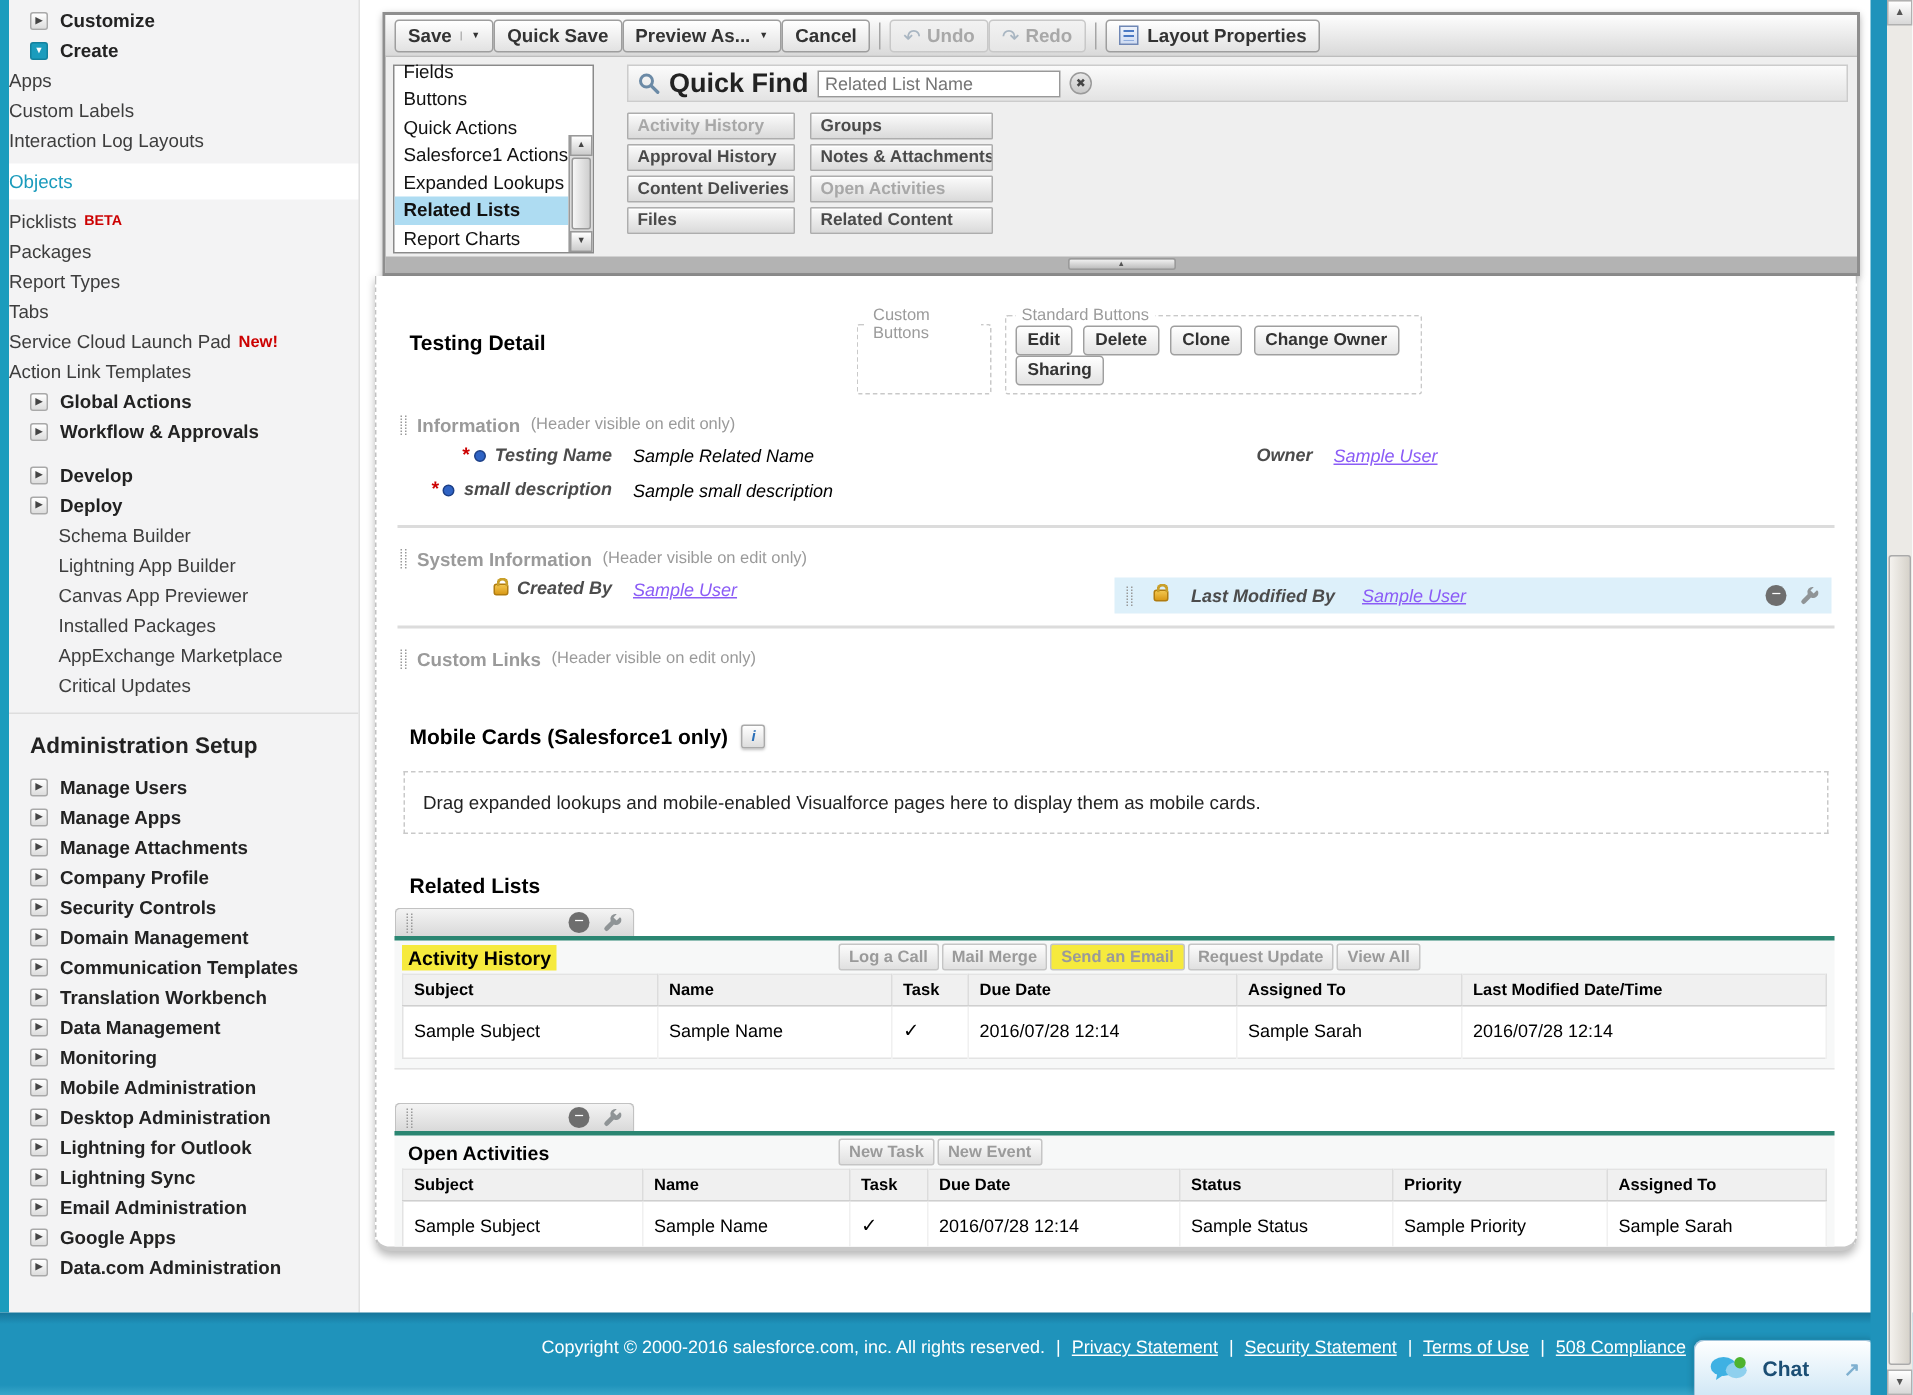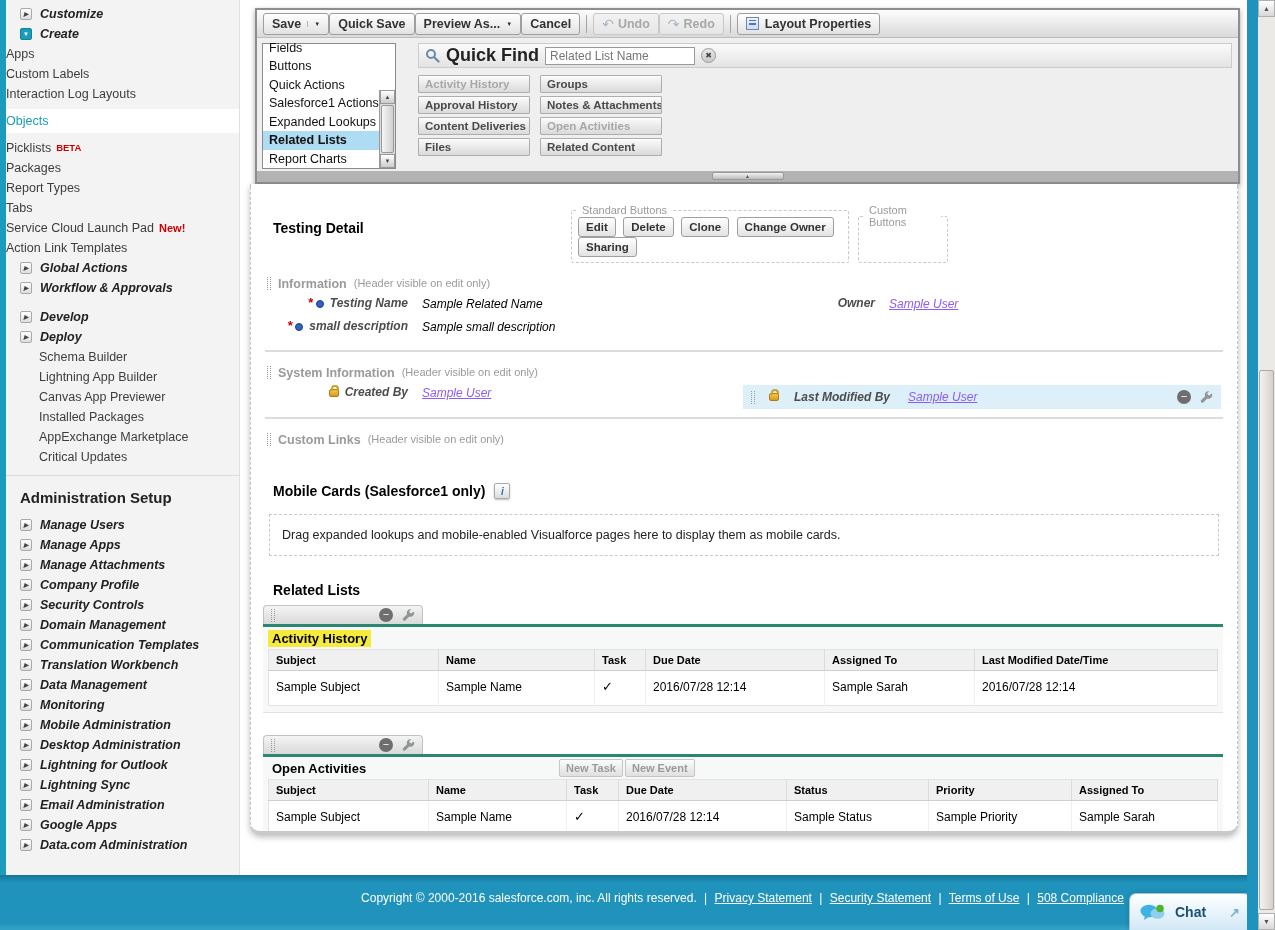--- a/index.html
+++ b/index.html
@@ -6,21 +6,21 @@
   html,body { width:1275px; height:930px; overflow:hidden; background:#fff;
               font-family:"Liberation Sans", sans-serif; }
   .screen { position:relative; width:1275px; height:930px; background:#fff; }
 
   
   .left-accent { position:absolute; left:0; top:0; width:6px; height:875px; background:#1b9cbd; }
   .sidebar { position:absolute; left:6px; top:0; width:234px; height:875px;
              background:#f3f3f4; border-right:1px solid #e0e0e0; padding-top:4px; overflow:hidden; }
   .sb-item { height:20px; line-height:20px; font-size:12.5px; color:#333; white-space:nowrap;
              display:flex; align-items:center; cursor:pointer; }
-  .sb-header { padding-left:14px; font-weight:bold; color:#222;font-style:italic; }
+  .sb-header { padding-left:14px; font-weight:bold; color:#222; }
   .tgl { display:inline-flex; width:12px; height:12px; border:1px solid #a9a9a9; border-radius:2px;
          background:linear-gradient(#fff,#ddd); align-items:center; justify-content:center;
          margin-right:8px; flex:0 0 auto; }
   .tgl .tri { font-size:6px; color:#444; line-height:1; }
   .tgl.open { background:#1b9cbd; border-color:#13819e; }
   .tgl.open .tri { color:#fff; }
   .sb-child { color:#3d3d3d; }
   .sb-plain { padding-left:33px; color:#3d3d3d; }
   .sb-child.selected { background:#fff; color:#1a9bbc; margin:5px 0; height:24px; line-height:24px; }
   .badge { color:#cc0000; font-weight:bold; font-size:9.5px; margin-left:5px; }
@@ -59,21 +59,21 @@
   .vs-btn { height:14px; background:linear-gradient(#fff,#ccc); border:1px solid #999;
             font-size:6px; color:#444; text-align:center; line-height:13px; cursor:pointer; }
   .vs-thumb { height:48px; margin:1px; background:linear-gradient(90deg,#f6f6f6,#cfcfcf);
               border:1px solid #999; border-radius:2px; cursor:grab; }
   .vs-track { flex:1; }
 
   .palette-right { flex:1; margin:5px 6px 0 22px; }
   .quickfind-bar { height:25px; background:linear-gradient(#fbfbfb,#e3e3e3); border:1px solid #ccc;
                    display:flex; align-items:center; padding:0 6px; gap:6px; }
   .qf-label { font-size:18px; font-weight:bold; color:#222; }
-  .qf-input { width:150px; height:18px; border:1px solid #999; font-size:12px; padding:0 4px;
+  .qf-input { width:162px; height:18px; border:1px solid #999; font-size:12px; padding:0 4px;
               font-family:"Liberation Sans",sans-serif; }
   .qf-clear { width:15px; height:15px; border-radius:50%; background:linear-gradient(#e8e8e8,#c9c9c9);
               border:1px solid #9a9a9a; font-size:8px; line-height:13px; text-align:center; color:#444;
               cursor:pointer; }
   .palette-grid { margin-top:7px; display:grid; grid-template-columns:112px 122px; gap:3px 10px;
                   width:244px; }
   .pal-item { height:18px; line-height:16px; background:linear-gradient(#fbfbfb,#dadada);
               border:1px solid #adadad; border-radius:1px; font-size:11.5px; font-weight:bold;
               color:#4a4a4a; padding-left:6px; box-shadow:inset 0 1px 0 #fff; cursor:grab;
               white-space:nowrap; overflow:hidden; }
@@ -464,30 +464,30 @@
 
     <div class="palette-footer">
       <div class="collapse-handle">▲</div>
     </div>
   </div>
 
   <div class="preview">
 
     <div class="detail-row">
       <div class="detail-title">Testing Detail</div>
+      <fieldset class="drop cust">
+        <legend>Custom Buttons</legend>
+      </fieldset>
       <fieldset class="drop std">
         <legend>Standard Buttons</legend>
         <button class="pbtn">Edit</button>
         <button class="pbtn">Delete</button>
         <button class="pbtn">Clone</button>
         <button class="pbtn">Change Owner</button>
         <button class="pbtn">Sharing</button>
-      </fieldset>
-      <fieldset class="drop cust">
-        <legend>Custom Buttons</legend>
       </fieldset>
     </div>
 
     <div class="sec-head">
       <span class="dots"></span>
       <span>Information</span>
       <span class="sec-note">(Header visible on edit only)</span>
     </div>
     <div class="sec-body">
       <div class="colL">
@@ -561,20 +561,27 @@
         <span class="icon-minus">−</span>
         <span class="wrench">
             <svg width="13" height="13" viewBox="0 0 16 16">
               <path fill="#8f9496" d="M14.9 4.1a4.3 4.3 0 0 1-5.9 5L4.3 13.8a1.9 1.9 0 0 1-2.7-2.7L6.3 6.4a4.3 4.3 0 0 1 5-5.9L8.6 3.2l2.6 2.6 2.7-2.7c.3.3.6.6 1 1z"></path>
             </svg>
           </span>
       </div>
       <div class="rl-box">
         <div class="rl-head">
           <span class="rl-name hl">Activity History</span>
+          <div class="rl-buttons">
+            <button class="rl-btn">Log a Call</button>
+            <button class="rl-btn">Mail Merge</button>
+            <button class="rl-btn hl">Send an Email</button>
+            <button class="rl-btn">Request Update</button>
+            <button class="rl-btn">View All</button>
+          </div>
         </div>
         <table class="rl-table">
           <colgroup>
               <col style="width:170px">
               <col style="width:156px">
               <col style="width:51px">
               <col style="width:179px">
               <col style="width:150px">
               <col>
             </colgroup>

